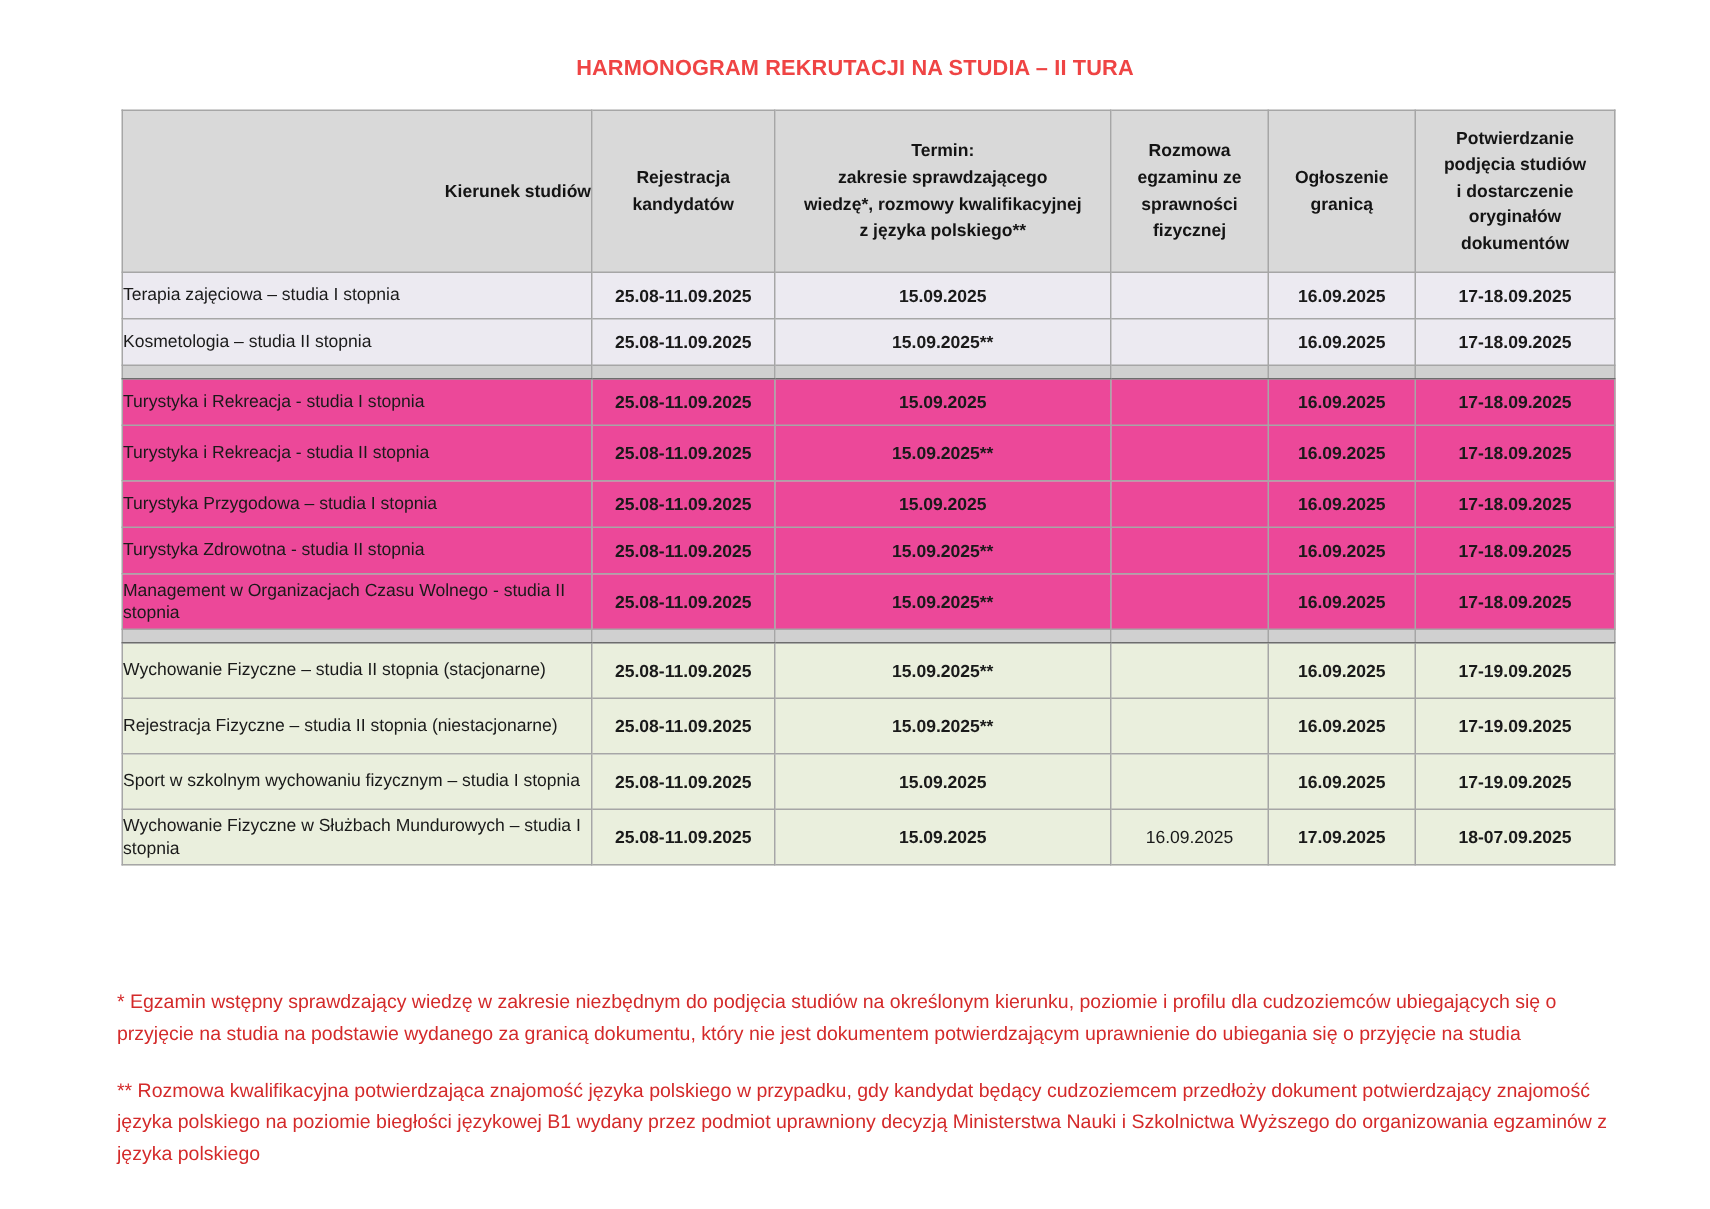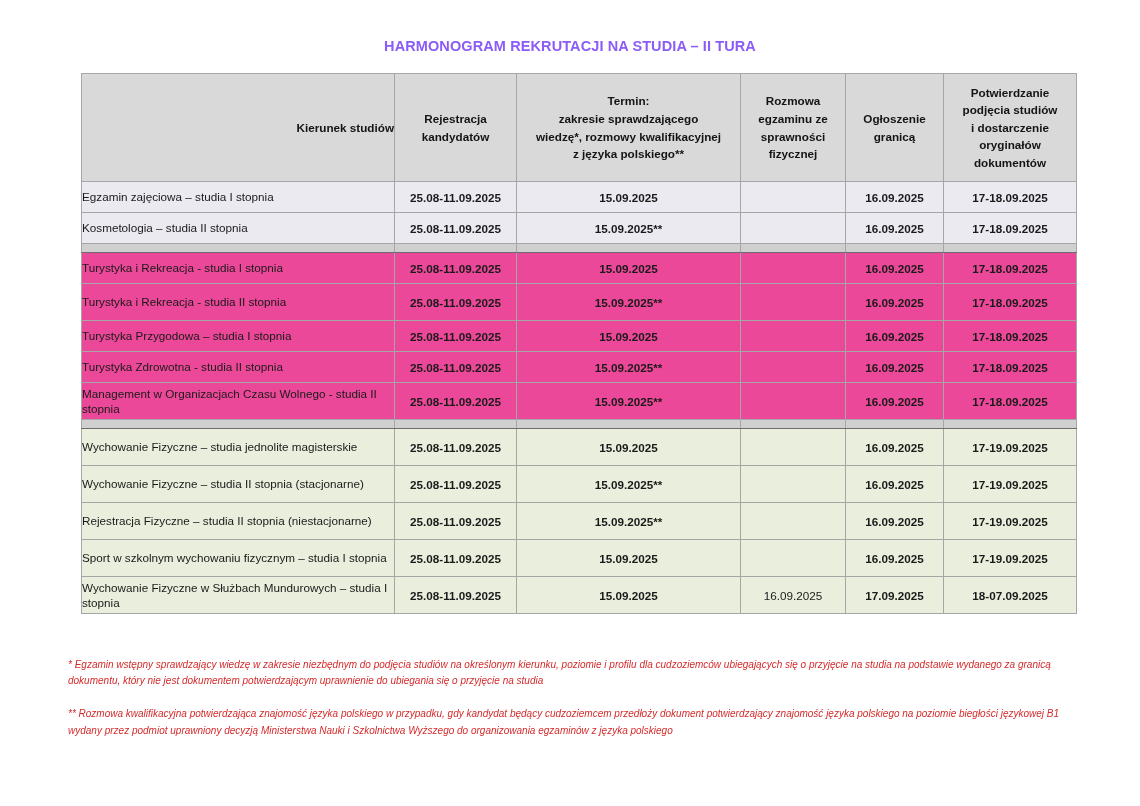--- a/index.html
+++ b/index.html
@@ -26,21 +26,21 @@
   
   .doc-title {
     position: absolute;
     left: 0;
     top: 38px;
     width: 1140px;
     text-align: center;
     font-size: 14.5px;
     font-weight: bold;
     letter-spacing: 0.1px;
-    color: #8b5cf6;
+    color: #ef4444;
   }
 
   
   .tbl-wrap {
     position: absolute;
     left: 81px;
     top: 73px;
     width: 995px;
   }
   table.schedule {
@@ -119,27 +119,26 @@
     border-left: 1px solid #a6a6a6;
     border-right: 1px solid #a6a6a6;
     border-top: 1px solid #6d6d6d;
     border-bottom: 1px solid #6d6d6d;
     padding: 0;
   }
 
   
   .notes {
     position: absolute;
-    left: 68px;
+    left: 78px;
     top: 657px;
     width: 1005px;
     color: #d42a2a;
-    font-size: 10px;
+    font-size: 13px;
     line-height: 1.62;
-    font-style: italic;
   }
   .note {
     margin: 0 0 17px 0;
     text-align: left;
   }
 </style>
 </head>
 <body>
 
 <div class="page">
@@ -185,21 +184,21 @@
             <span class="hline">Potwierdzanie</span>
             <span class="hline">podjęcia studiów</span>
             <span class="hline">i dostarczenie</span>
             <span class="hline">oryginałów</span>
             <span class="hline">dokumentów</span>
           </th>
         </tr>
       </thead>
       <tbody id="tbody">
           <tr class="g-purple r-one">
-            <td class="c-name">Egzamin zajęciowa – studia I stopnia</td>
+            <td class="c-name">Terapia zajęciowa – studia I stopnia</td>
             <td class="c-val">25.08-11.09.2025</td>
             <td class="c-val">15.09.2025</td>
             <td class="c-val plain"></td>
             <td class="c-val">16.09.2025</td>
             <td class="c-val">17-18.09.2025</td>
           </tr>
           <tr class="g-purple r-one">
             <td class="c-name">Kosmetologia – studia II stopnia</td>
             <td class="c-val">25.08-11.09.2025</td>
             <td class="c-val">15.09.2025**</td>
@@ -255,28 +254,20 @@
             <td class="c-val">16.09.2025</td>
             <td class="c-val">17-18.09.2025</td>
           </tr>
           <tr class="spacer">
             <td></td>
             <td></td>
             <td></td>
             <td></td>
             <td></td>
             <td></td>
-          </tr>
-          <tr class="g-green r-two">
-            <td class="c-name">Wychowanie Fizyczne – studia jednolite magisterskie</td>
-            <td class="c-val">25.08-11.09.2025</td>
-            <td class="c-val">15.09.2025</td>
-            <td class="c-val plain"></td>
-            <td class="c-val">16.09.2025</td>
-            <td class="c-val">17-19.09.2025</td>
           </tr>
           <tr class="g-green r-two">
             <td class="c-name">Wychowanie Fizyczne – studia II stopnia (stacjonarne)</td>
             <td class="c-val">25.08-11.09.2025</td>
             <td class="c-val">15.09.2025**</td>
             <td class="c-val plain"></td>
             <td class="c-val">16.09.2025</td>
             <td class="c-val">17-19.09.2025</td>
           </tr>
           <tr class="g-green r-two">

